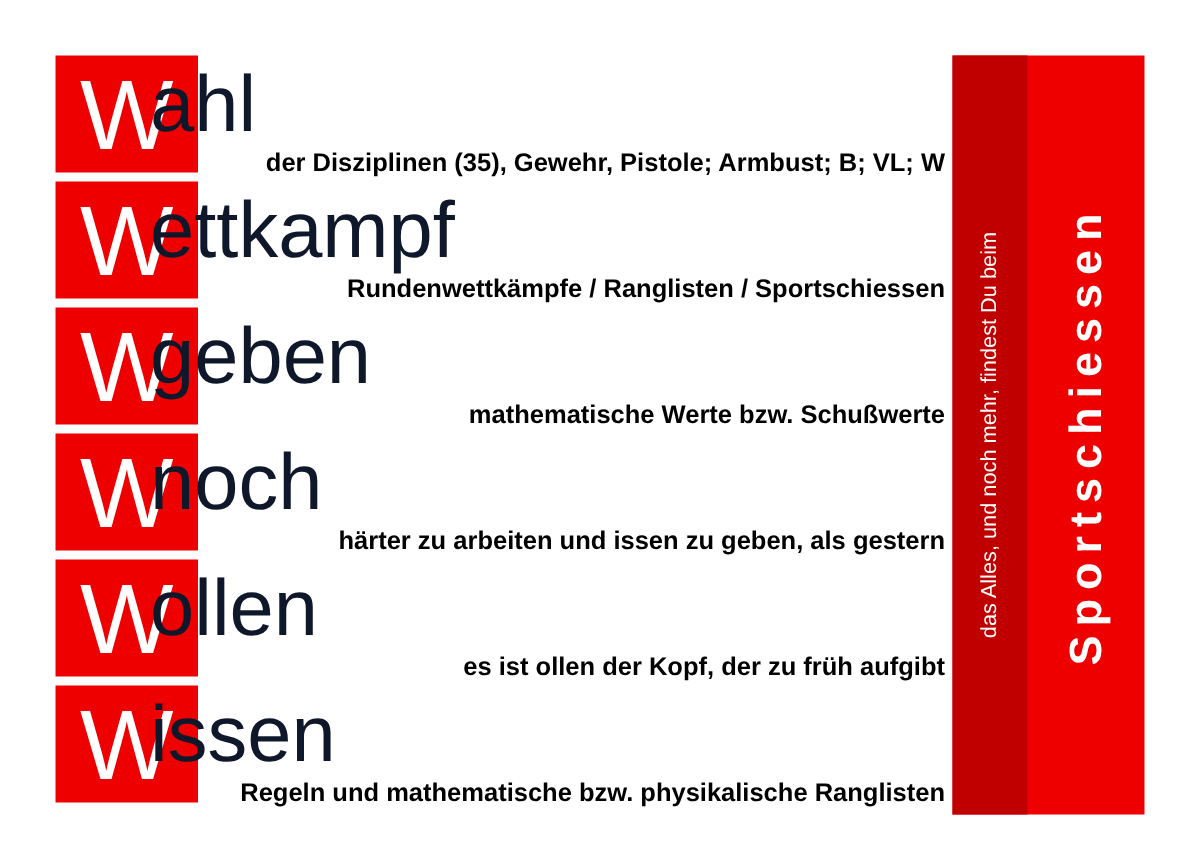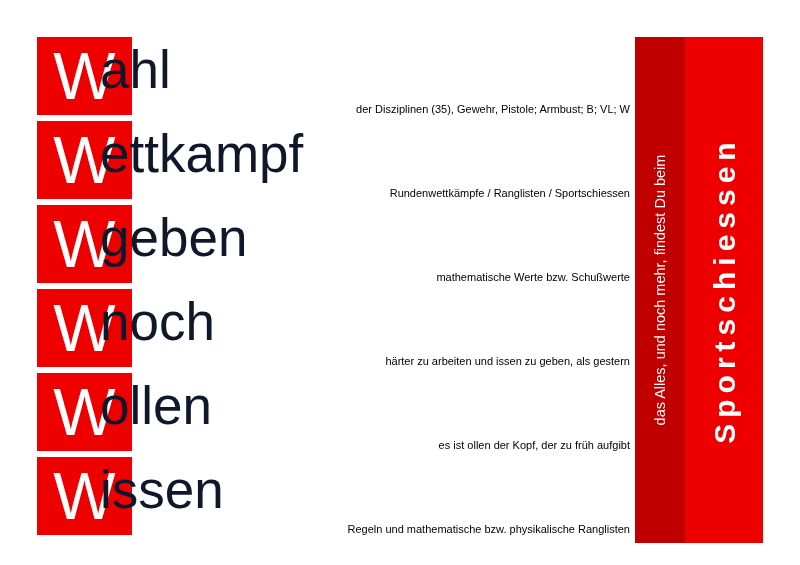--- a/index.html
+++ b/index.html
@@ -55,26 +55,27 @@
     font-size: 53px;
     line-height: 52px;
     color: #0f172a;
     white-space: nowrap;
     font-family: "Liberation Sans", sans-serif;
   }
   .row-sub {
     position: absolute;
     right: 0;
     top: 56px;
-    font-size: 11px;
+    font-size: 17px;
     line-height: 18px;
     color: #000000;
     white-space: nowrap;
     text-align: right;
     font-family: "Liberation Sans", sans-serif;
+    font-weight: bold;
   }
 
   
   .banner {
     position: absolute;
     left: 635px;
     top: 37px;
     width: 128px;
     height: 506px;
     background: #ee0000;

